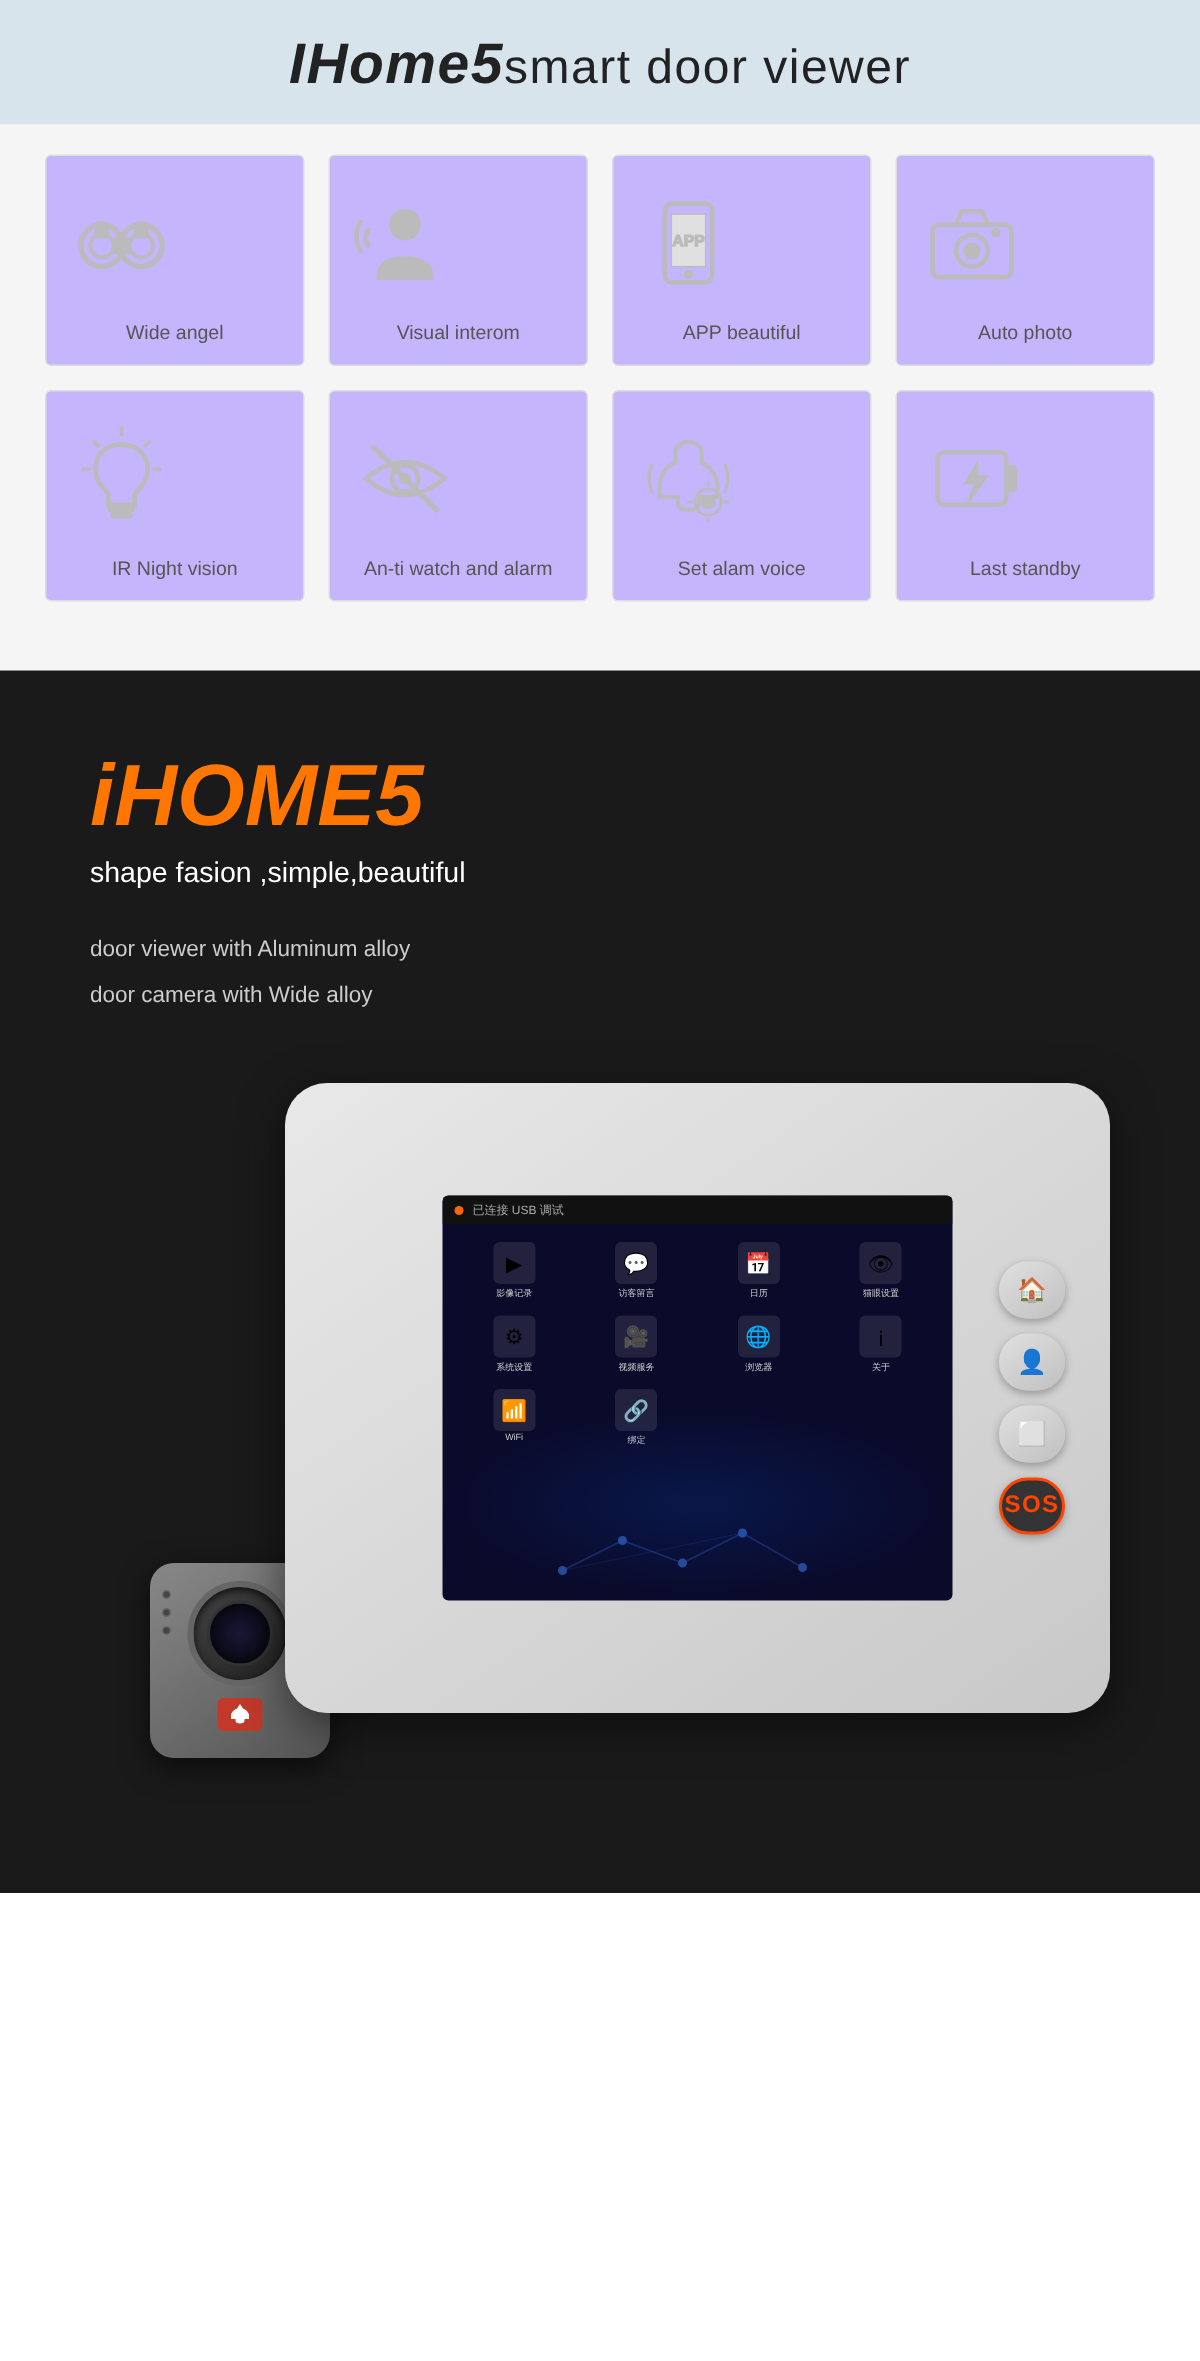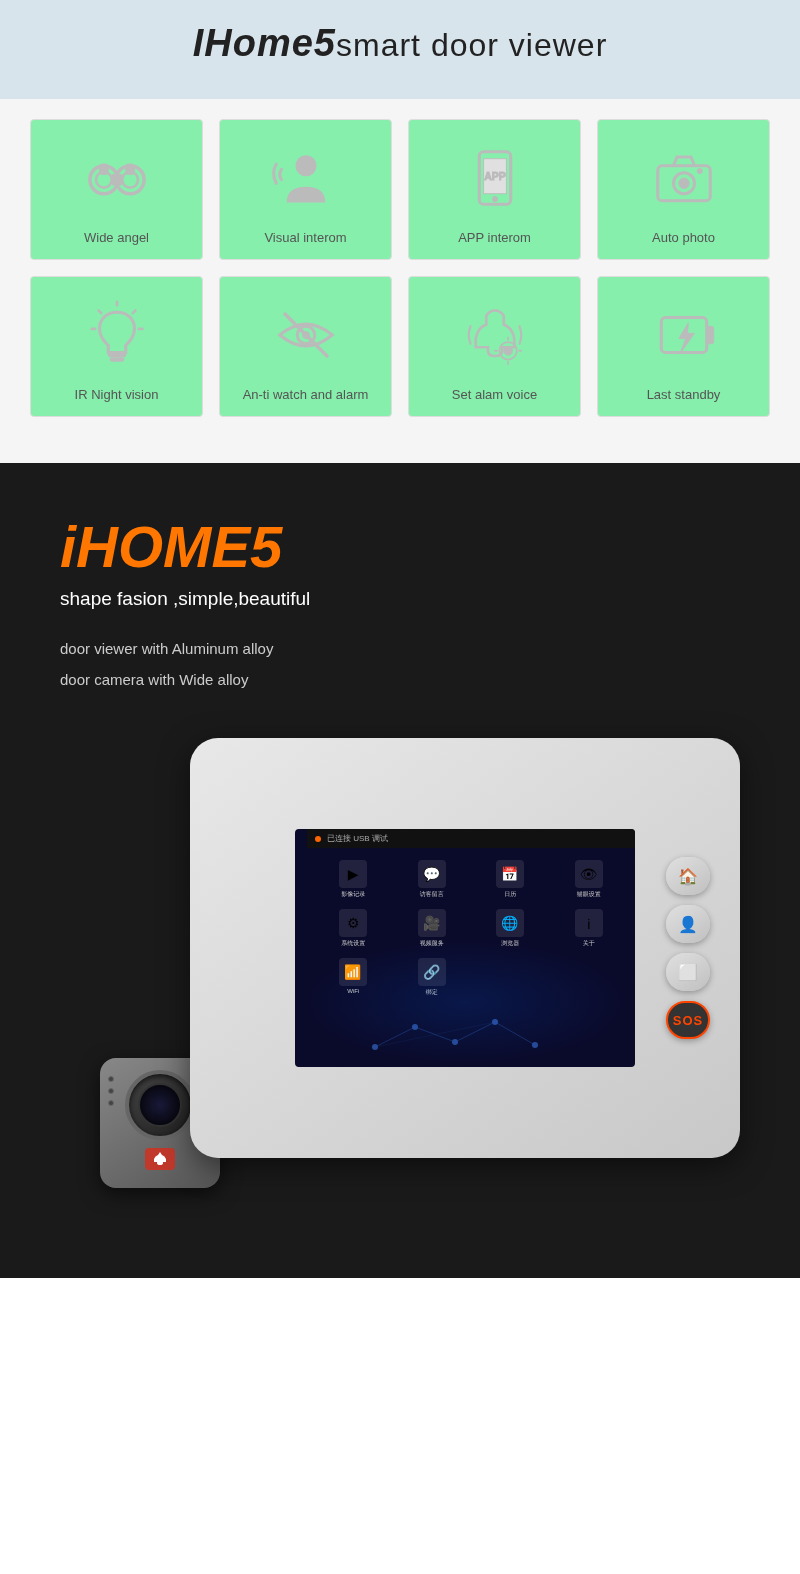--- a/index.html
+++ b/index.html
@@ -2,21 +2,21 @@
 <html><head>
   <meta charset="utf-8">
   <style>
     * { margin: 0; padding: 0; box-sizing: border-box; }
     body { width: 800px; font-family: Arial, sans-serif; background: #fff; }
 
     
     .header-section {
       background: #d8e4ec;
       text-align: center;
-      padding: 22px 20px 34px;
+      padding: 22px 20px 18px;
     }
     .header-title {
       font-size: 38px;
       color: #222;
       letter-spacing: 1px;
     }
     .header-title span.brand {
       font-weight: 900;
       font-style: italic;
     }
@@ -30,26 +30,25 @@
       background: #f5f5f5;
       padding: 20px 30px 30px;
     }
     .features-grid {
       display: grid;
       grid-template-columns: repeat(4, 1fr);
       gap: 16px;
       margin-bottom: 16px;
     }
     .feature-card {
-      background: #86efac;
+      background: #c4b5fd;
       border: 1px solid #ddd;
       border-radius: 4px;
       display: flex;
       flex-direction: column;
-      align-items: center;
       padding: 18px 10px 14px;
     }
     .feature-icon {
       width: 80px;
       height: 80px;
       display: flex;
       align-items: center;
       justify-content: center;
       margin-bottom: 12px;
     }
@@ -107,26 +106,25 @@
       right: 0;
       top: 20px;
       box-shadow: 0 8px 30px rgba(0,0,0,0.5);
       display: flex;
       align-items: center;
       justify-content: center;
       overflow: hidden;
     }
     .device-screen {
       width: 340px;
-      height: 238px;
+      height: 270px;
       background: #0a0a2a;
       border-radius: 4px;
       position: relative;
       overflow: hidden;
-      padding-left: 12px;
     }
     .screen-header {
       background: #111;
       padding: 4px 8px;
       font-size: 8px;
       color: #aaa;
       display: flex;
       align-items: center;
       gap: 6px;
     }
@@ -190,21 +188,21 @@
       border-radius: 20px;
       display: flex;
       align-items: center;
       justify-content: center;
       box-shadow: 0 2px 6px rgba(0,0,0,0.3);
       font-size: 16px;
     }
     .device-btn.sos {
       background: #333;
       border: 2px solid #ff4400;
-      font-size: 13px;
+      font-size: 16px;
       font-weight: bold;
       color: #ff4400;
       letter-spacing: 1px;
     }
 
     
     .door-camera {
       position: absolute;
       left: 40px;
       bottom: 30px;
@@ -318,21 +316,21 @@
       <div class="feature-icon">
         <svg viewBox="0 0 80 80" xmlns="http://www.w3.org/2000/svg">
 
           <rect x="22" y="10" width="36" height="60" rx="5" fill="none" stroke="#bbb" stroke-width="3.5"></rect>
           <rect x="27" y="18" width="26" height="40" fill="#e0e0e0"></rect>
           <circle cx="40" cy="64" r="3" fill="#bbb"></circle>
 
           <text x="40" y="42" text-anchor="middle" font-size="12" font-weight="bold" fill="#bbb" font-family="Arial">APP</text>
         </svg>
       </div>
-      <div class="feature-label">APP interom</div>
+      <div class="feature-label">APP beautiful</div>
     </div>
 
     <div class="feature-card">
       <div class="feature-icon">
         <svg viewBox="0 0 80 80" xmlns="http://www.w3.org/2000/svg">
 
           <rect x="10" y="26" width="60" height="40" rx="5" fill="none" stroke="#bbb" stroke-width="3.5"></rect>
           <path d="M28 26 L32 16 L48 16 L52 26" fill="none" stroke="#bbb" stroke-width="3.5"></path>
           <circle cx="40" cy="46" r="12" fill="none" stroke="#bbb" stroke-width="3.5"></circle>
           <circle cx="40" cy="46" r="6" fill="#bbb"></circle>

